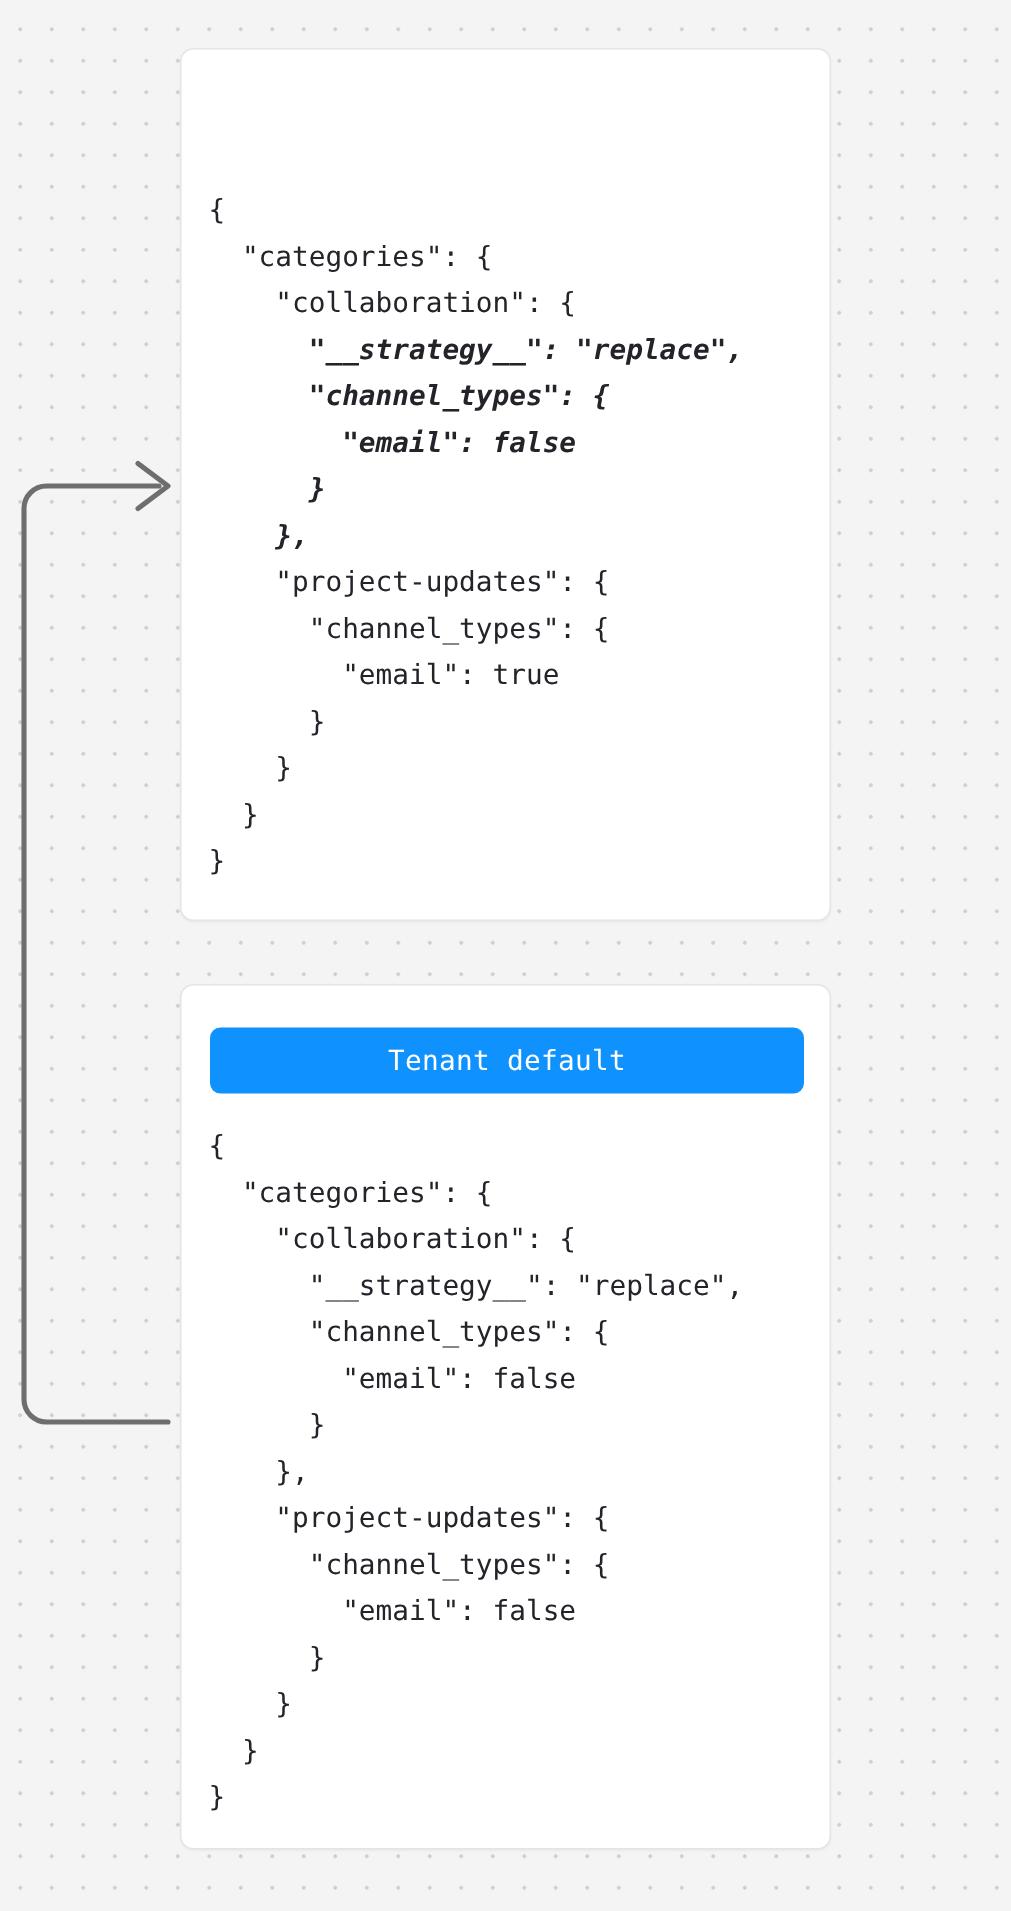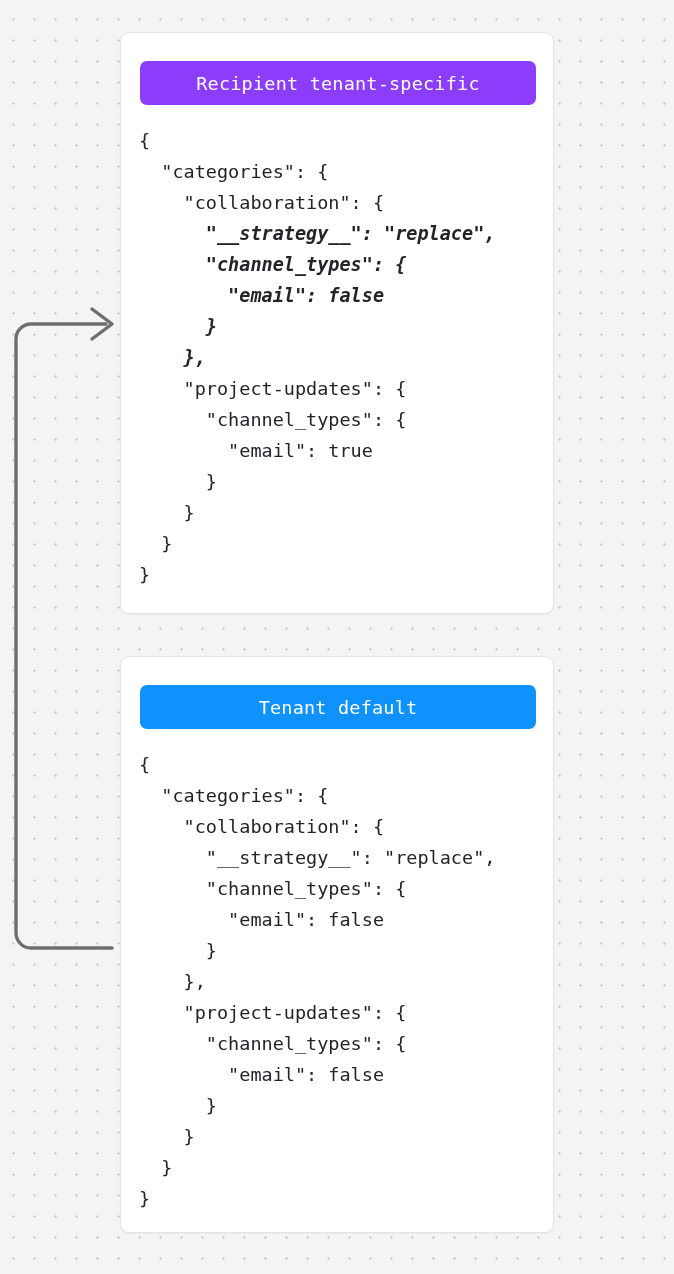--- a/index.html
+++ b/index.html
@@ -83,20 +83,19 @@
 </style>
 </head>
 <body>
 
 <svg class="arrow-layer" viewBox="0 0 674 1274">
   <path d="M 112 948 L 31 948 A 15 15 0 0 1 16 933 L 16 339 A 15 15 0 0 1 31 324 L 106 324" fill="none" stroke="#6e6e6e" stroke-width="3.4" stroke-linecap="round"></path>
   <path d="M 92 309 L 112 324 L 92 339" fill="none" stroke="#6e6e6e" stroke-width="3.4" stroke-linecap="round" stroke-linejoin="round"></path>
 </svg>
 
 <div class="card" id="card-recipient">
-  <div class="card-badge badge-purple" style="background: rgb(140, 60, 251);">Recipient tenant-specific</div>
   <pre class="code-block"><code><span class="code-line">{</span><span class="code-line">  "categories": {</span><span class="code-line">    "collaboration": {</span><span class="code-line hl">      "__strategy__": "replace",</span><span class="code-line hl">      "channel_types": {</span><span class="code-line hl">        "email": false</span><span class="code-line hl">      }</span><span class="code-line hl">    },</span><span class="code-line">    "project-updates": {</span><span class="code-line">      "channel_types": {</span><span class="code-line">        "email": true</span><span class="code-line">      }</span><span class="code-line">    }</span><span class="code-line">  }</span><span class="code-line">}</span></code></pre>
 </div>
 
 <div class="card" id="card-tenant">
   <div class="card-badge badge-blue" style="background: rgb(15, 146, 253);">Tenant default</div>
   <pre class="code-block"><code><span class="code-line">{</span><span class="code-line">  "categories": {</span><span class="code-line">    "collaboration": {</span><span class="code-line">      "__strategy__": "replace",</span><span class="code-line">      "channel_types": {</span><span class="code-line">        "email": false</span><span class="code-line">      }</span><span class="code-line">    },</span><span class="code-line">    "project-updates": {</span><span class="code-line">      "channel_types": {</span><span class="code-line">        "email": false</span><span class="code-line">      }</span><span class="code-line">    }</span><span class="code-line">  }</span><span class="code-line">}</span></code></pre>
 </div>
 
 </body></html>

